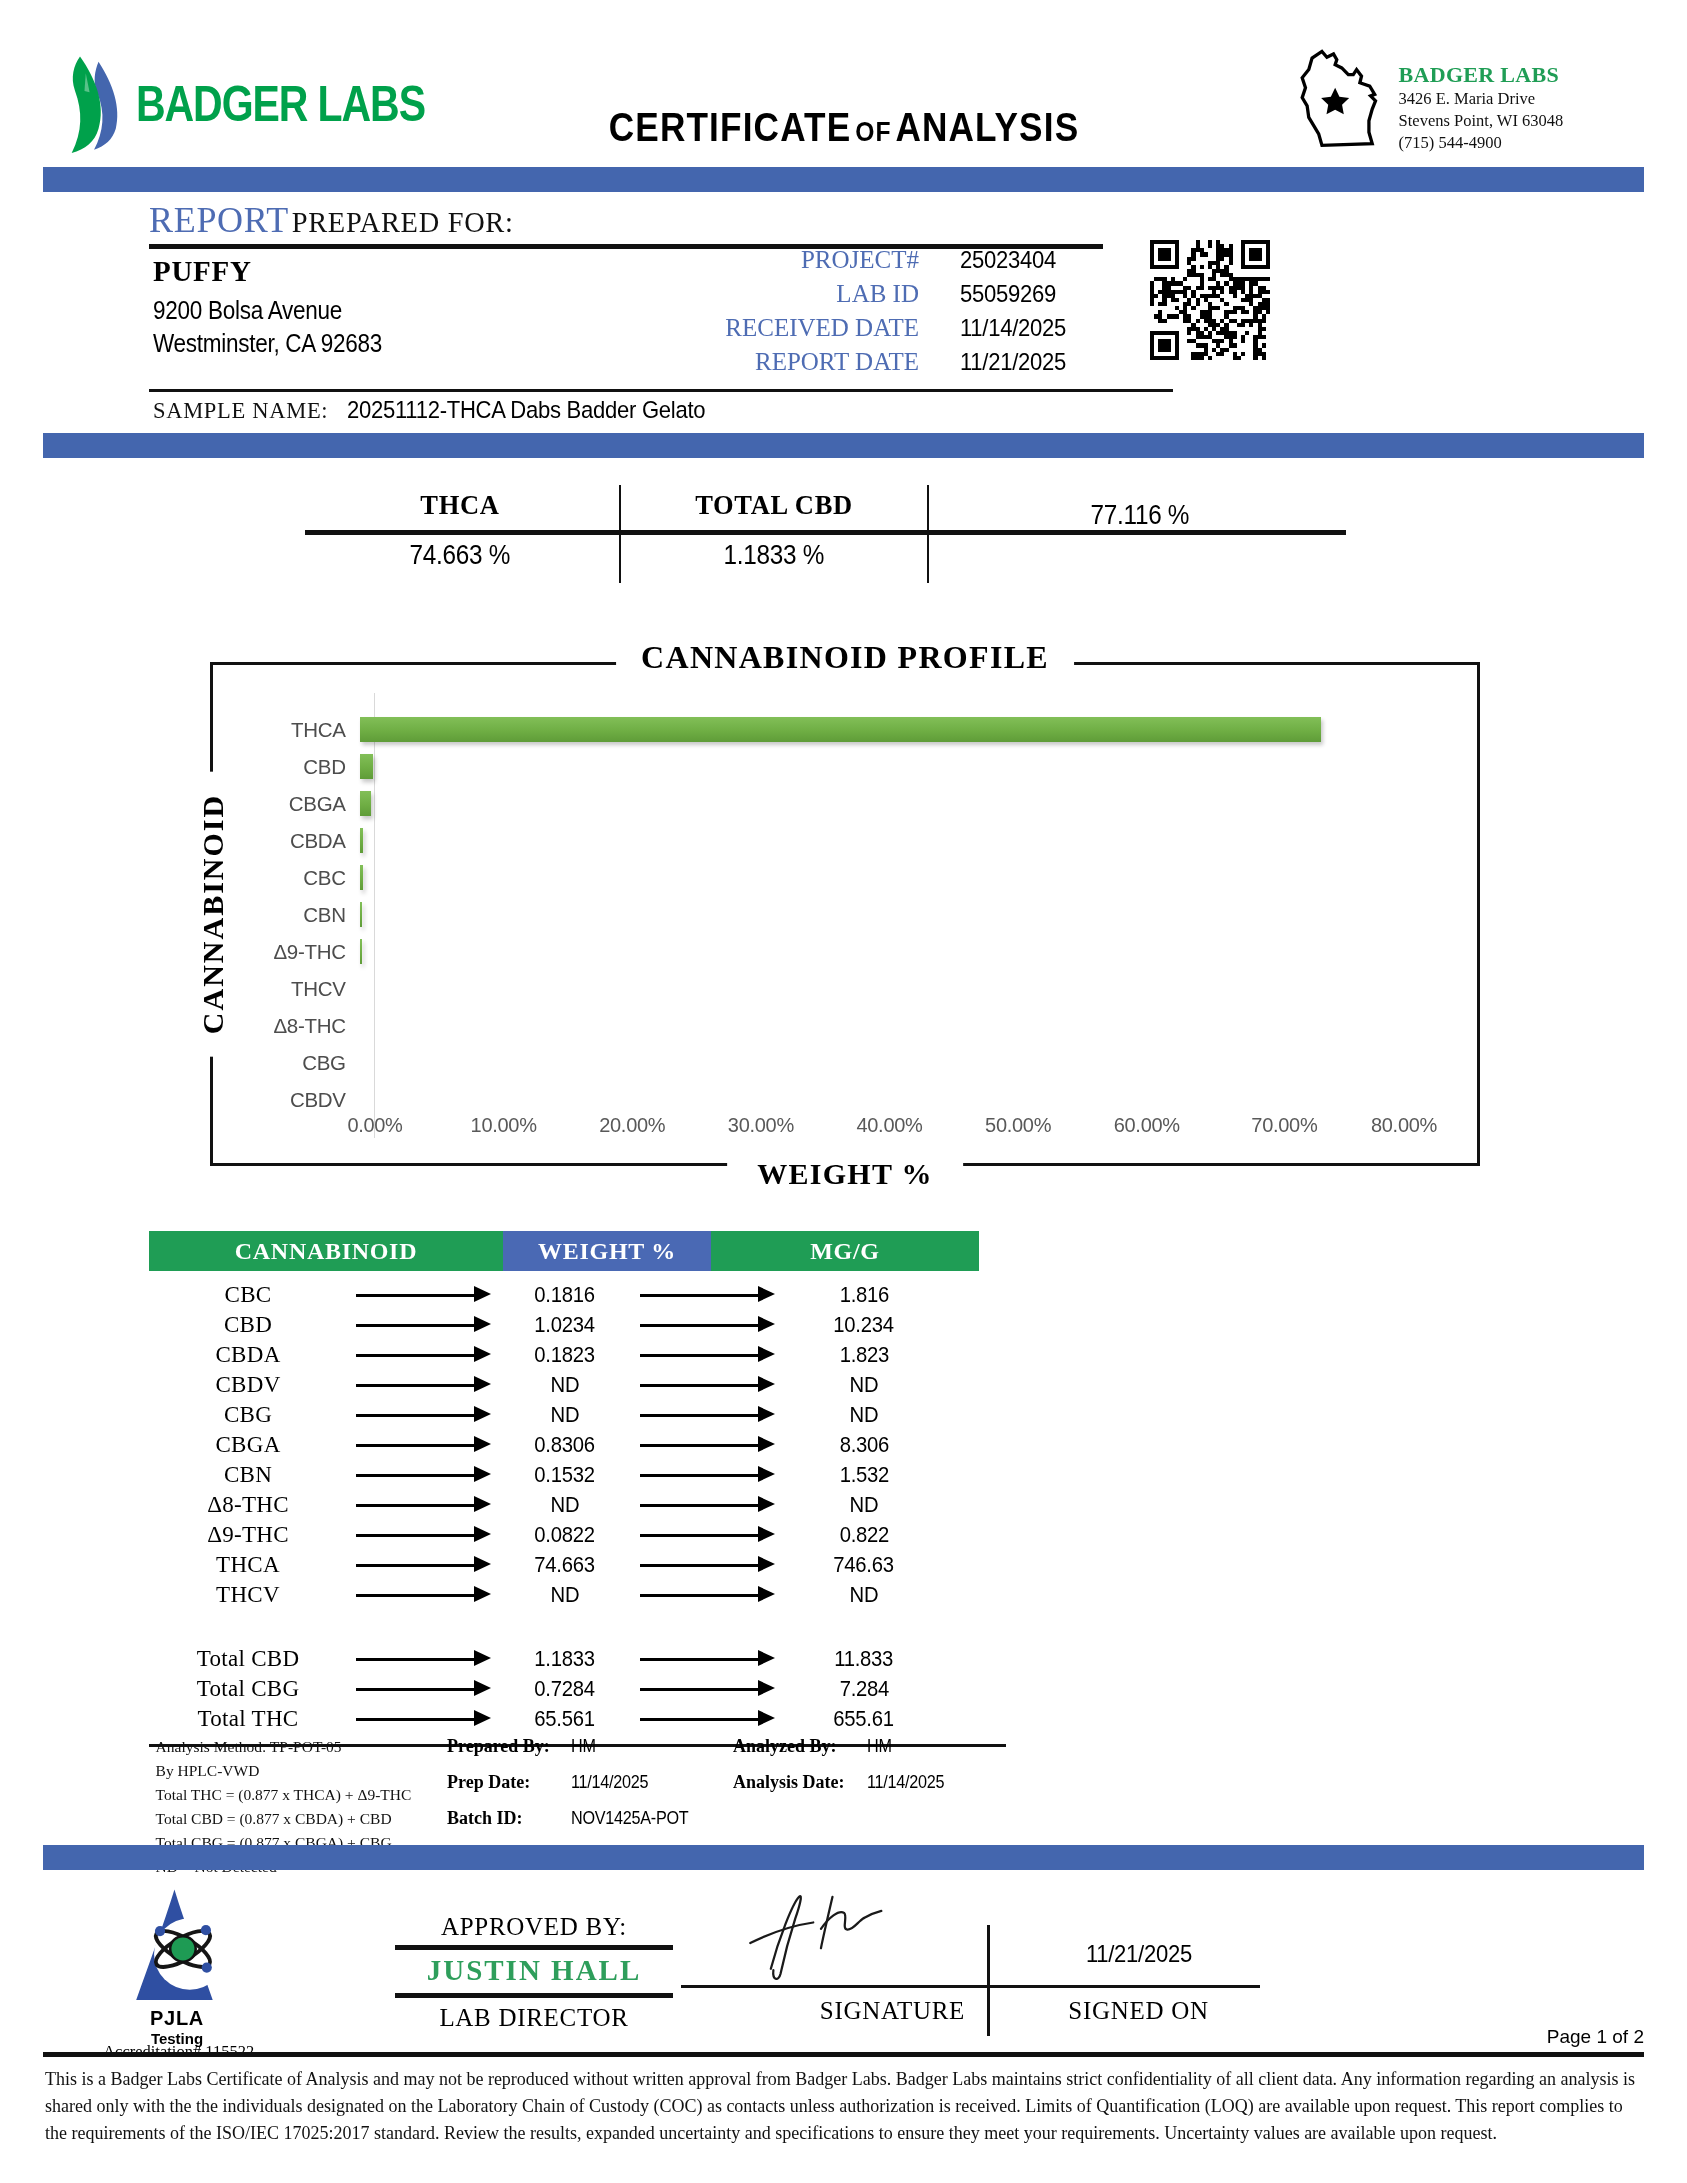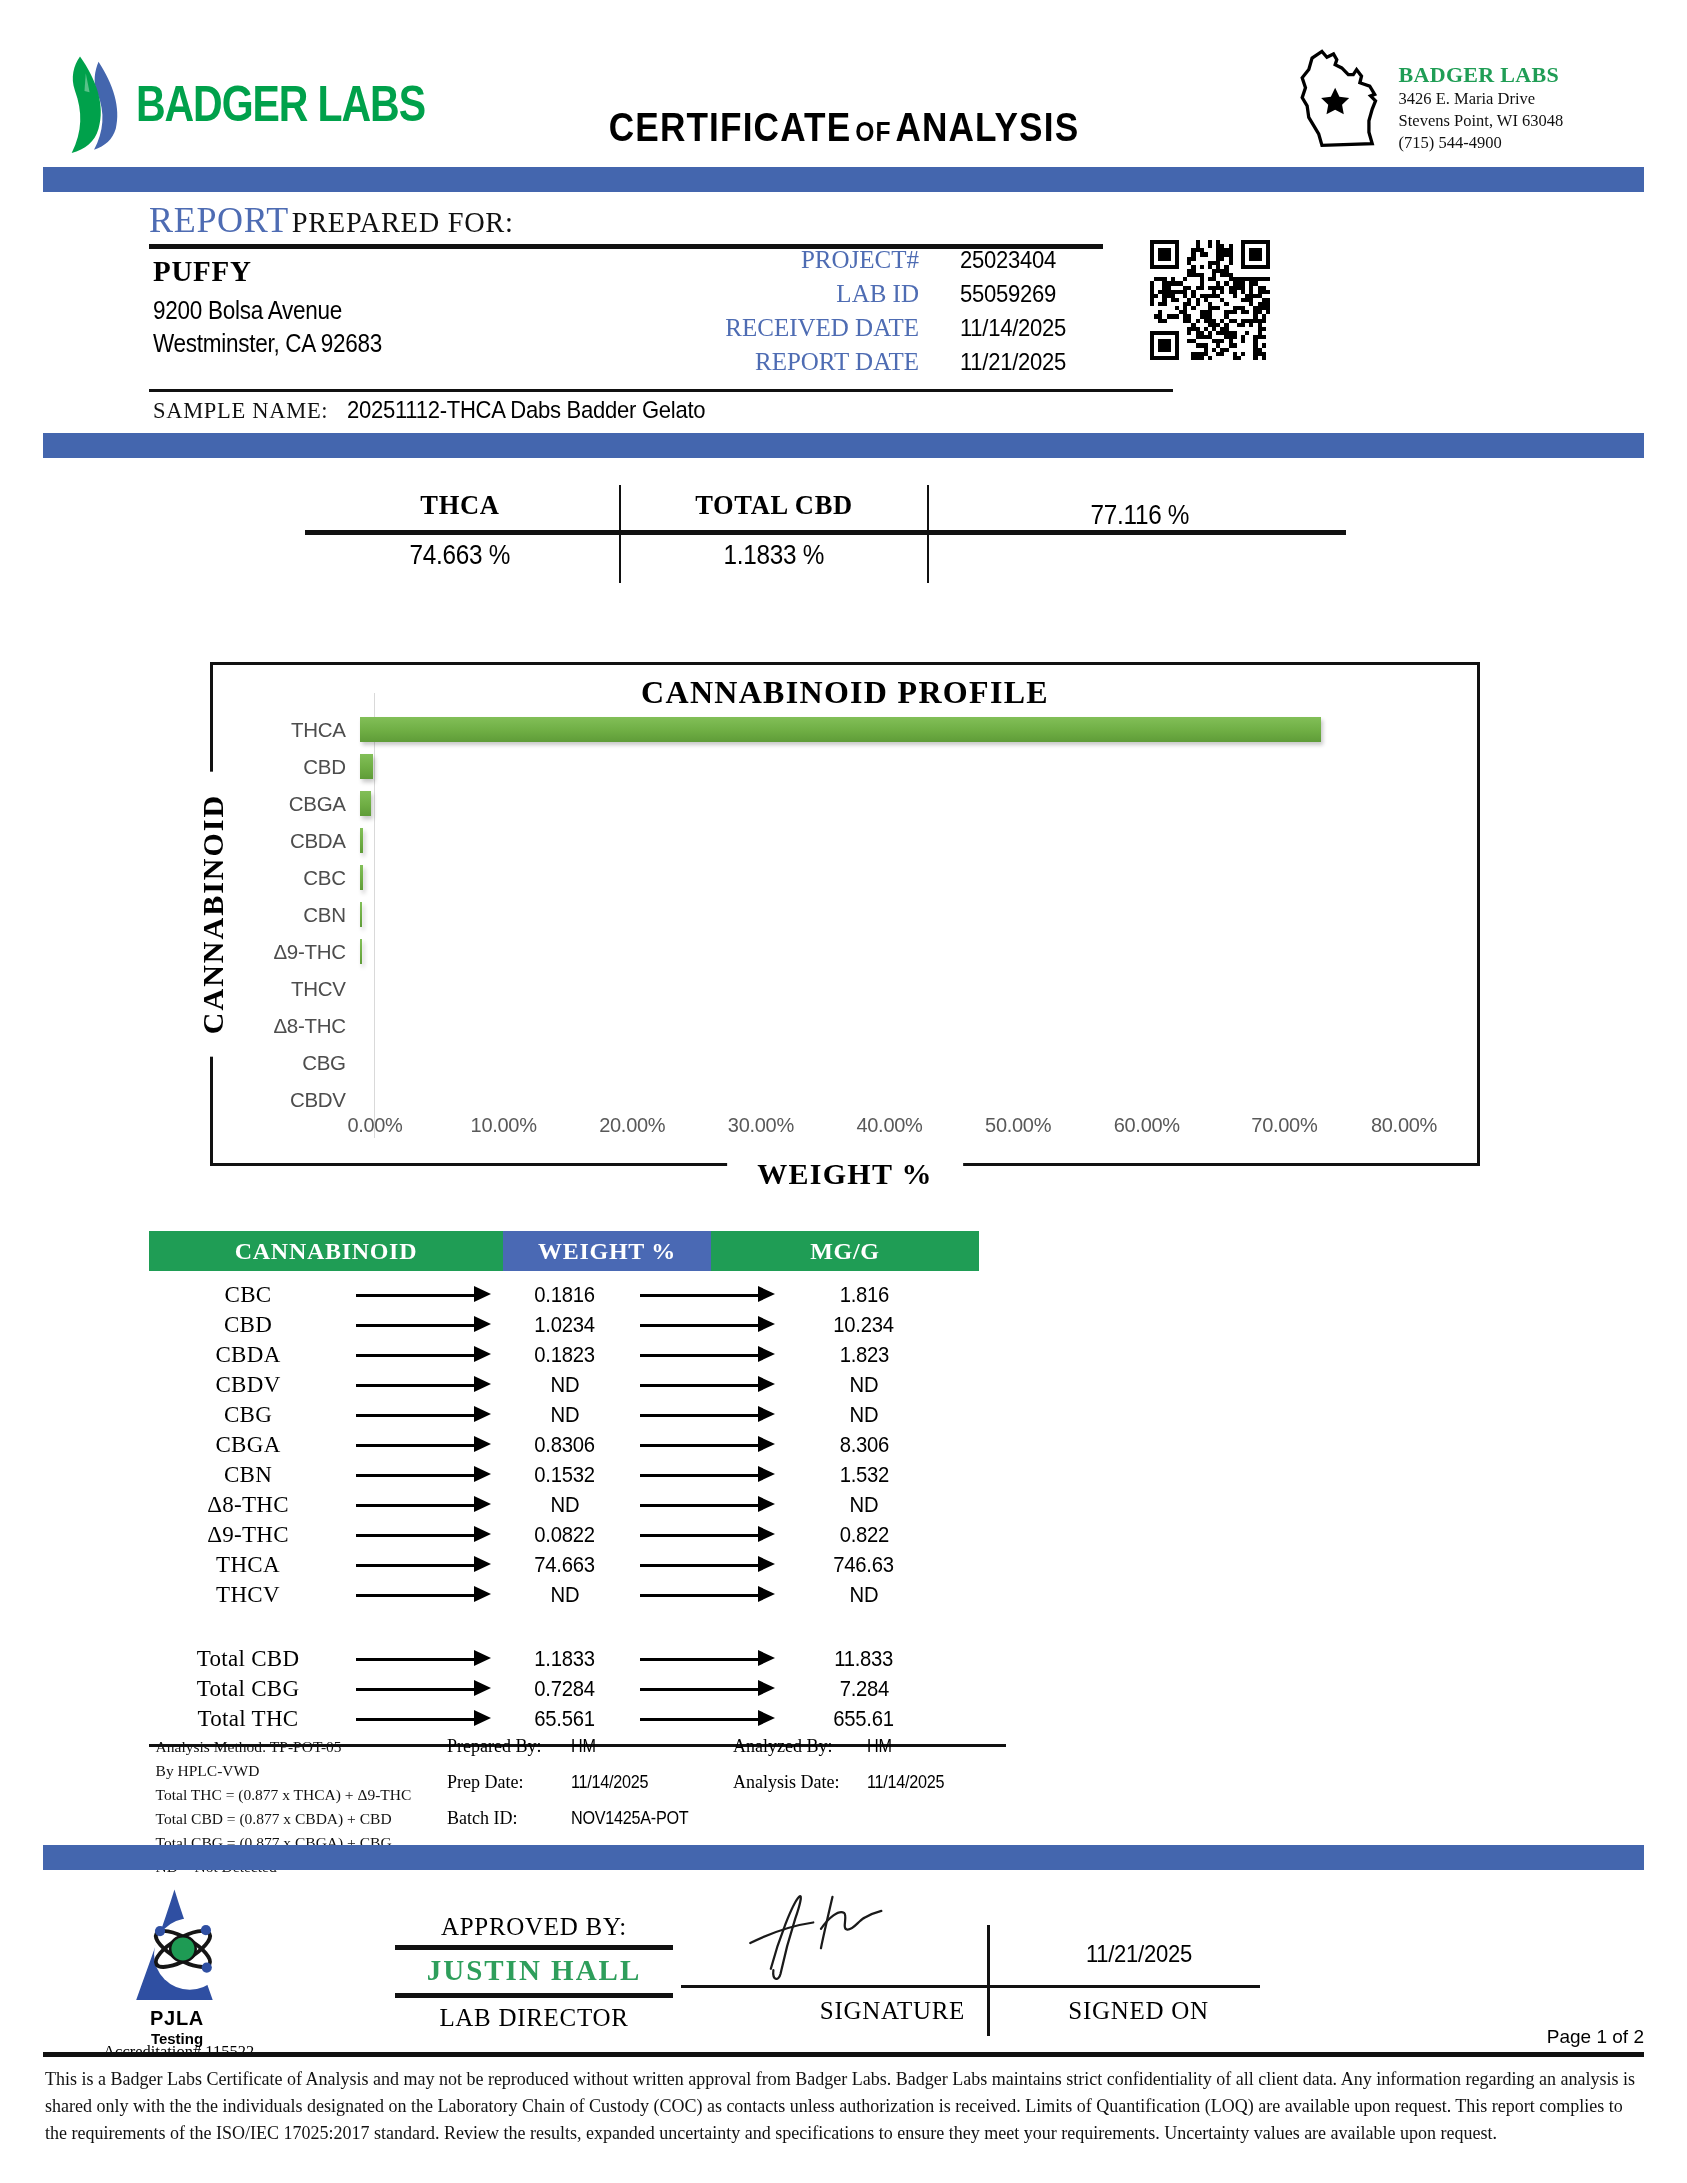--- a/index.html
+++ b/index.html
@@ -52,21 +52,21 @@
   #summary{position:absolute;left:301px;top:485px;width:1049px;height:98px;display:flex;}
   .sum-col{text-align:center;padding-top:5.3px;}
   .sum-col:nth-child(1){width:318px;} .sum-col:nth-child(2){width:308px;} .sum-col:nth-child(3){width:423px;}
   .sum-col.sep{border-left:2px solid var(--ink);}
   .sum-label{font-weight:bold;font-size:26.5px;letter-spacing:0.7px;height:40px;}
   .sum-value{font-size:27px;padding-top:10px;}
   .sum-line{position:absolute;left:4px;right:4px;top:45px;height:4.6px;background:var(--ink);}
 
   
   #chart{position:absolute;left:210px;top:662px;width:1270px;height:504px;border:3.3px solid var(--ink);}
-  .c-title{position:absolute;top:-26.5px;left:50%;transform:translateX(-50%);background:#fff;padding:0 25px;font-weight:bold;font-size:32px;letter-spacing:1.3px;white-space:nowrap;margin-top:35px;}
+  .c-title{position:absolute;top:-26.5px;left:50%;transform:translateX(-50%);background:#fff;padding:0 25px;font-weight:bold;font-size:32px;letter-spacing:1.3px;white-space:nowrap;}
   .c-ylab{position:absolute;left:0;top:50%;transform:translate(-50%,-50%) rotate(-90deg);background:#fff;padding:0 22.5px;font-weight:bold;font-size:30px;letter-spacing:2px;white-space:nowrap;}
   .c-xlab{position:absolute;bottom:-28px;left:50%;transform:translateX(-50%);background:#fff;padding:0 30px;font-weight:bold;font-size:30px;letter-spacing:1.3px;white-space:nowrap;}
   #chart-rows{position:absolute;left:3.3px;top:46px;}
   .c-row{display:flex;align-items:center;height:37px;}
   .c-cat{width:144px;text-align:right;padding-right:14.6px;font-family:"Liberation Sans",sans-serif;font-size:20.5px;color:#4d4d4d;letter-spacing:-0.3px;}
   .c-track{width:1029px;position:relative;height:100%;display:flex;align-items:center;}
   .c-bar{height:24.5px;background:linear-gradient(180deg,#82bf58 0%,#6fae44 55%,#5f9c38 100%);box-shadow:2px 3.3px 4px rgba(0,0,0,.22);}
   .c-axis{position:absolute;left:161px;top:28px;height:445px;width:1.3px;background:#d9d9d9;}
   #chart-ticks{position:absolute;left:162px;top:449px;width:1029px;height:26.5px;}
   .c-tick{position:absolute;transform:translateX(-50%);font-family:"Liberation Sans",sans-serif;font-size:20px;color:#595959;letter-spacing:-0.3px;white-space:nowrap;}
@@ -88,21 +88,21 @@
   #table-totals{margin-top:34px;}
   #table-line{margin-top:9.3px;width:857px;height:3.3px;background:var(--ink);}
 
   
   #footnotes{position:absolute;left:149px;top:1735px;width:1125px;height:106px;}
   #fn-left{position:absolute;left:6.6px;top:0;width:284px;}
   .fn-line{font-size:15.5px;line-height:24px;color:#111;}
   #fn-mid{position:absolute;left:298px;top:1.3px;width:278px;}
   #fn-right{position:absolute;left:584px;top:1.3px;width:344px;}
   .fn-row{display:flex;align-items:baseline;height:36px;}
-  .fn-label{font-size:18px;width:116px;}
+  .fn-label{font-size:18px;width:116px;font-weight:bold;}
   #fn-right .fn-label{width:126px;}
   .fn-value{font-size:18px;padding-left:8px;}
 
   
   #approval{position:absolute;left:43px;top:1879px;width:1601px;height:172px;}
   #pjla{position:absolute;left:63px;top:6.6px;width:142px;text-align:center;}
   #pjla svg{width:132px;height:119px;}
   .pjla-1{font-family:"Liberation Sans",sans-serif;font-weight:bold;font-size:20px;letter-spacing:0.7px;}
   .pjla-2{font-family:"Liberation Sans",sans-serif;font-weight:bold;font-size:15px;}
   #accred{position:absolute;left:13.2px;top:163px;width:245px;text-align:center;font-size:16.5px;}

